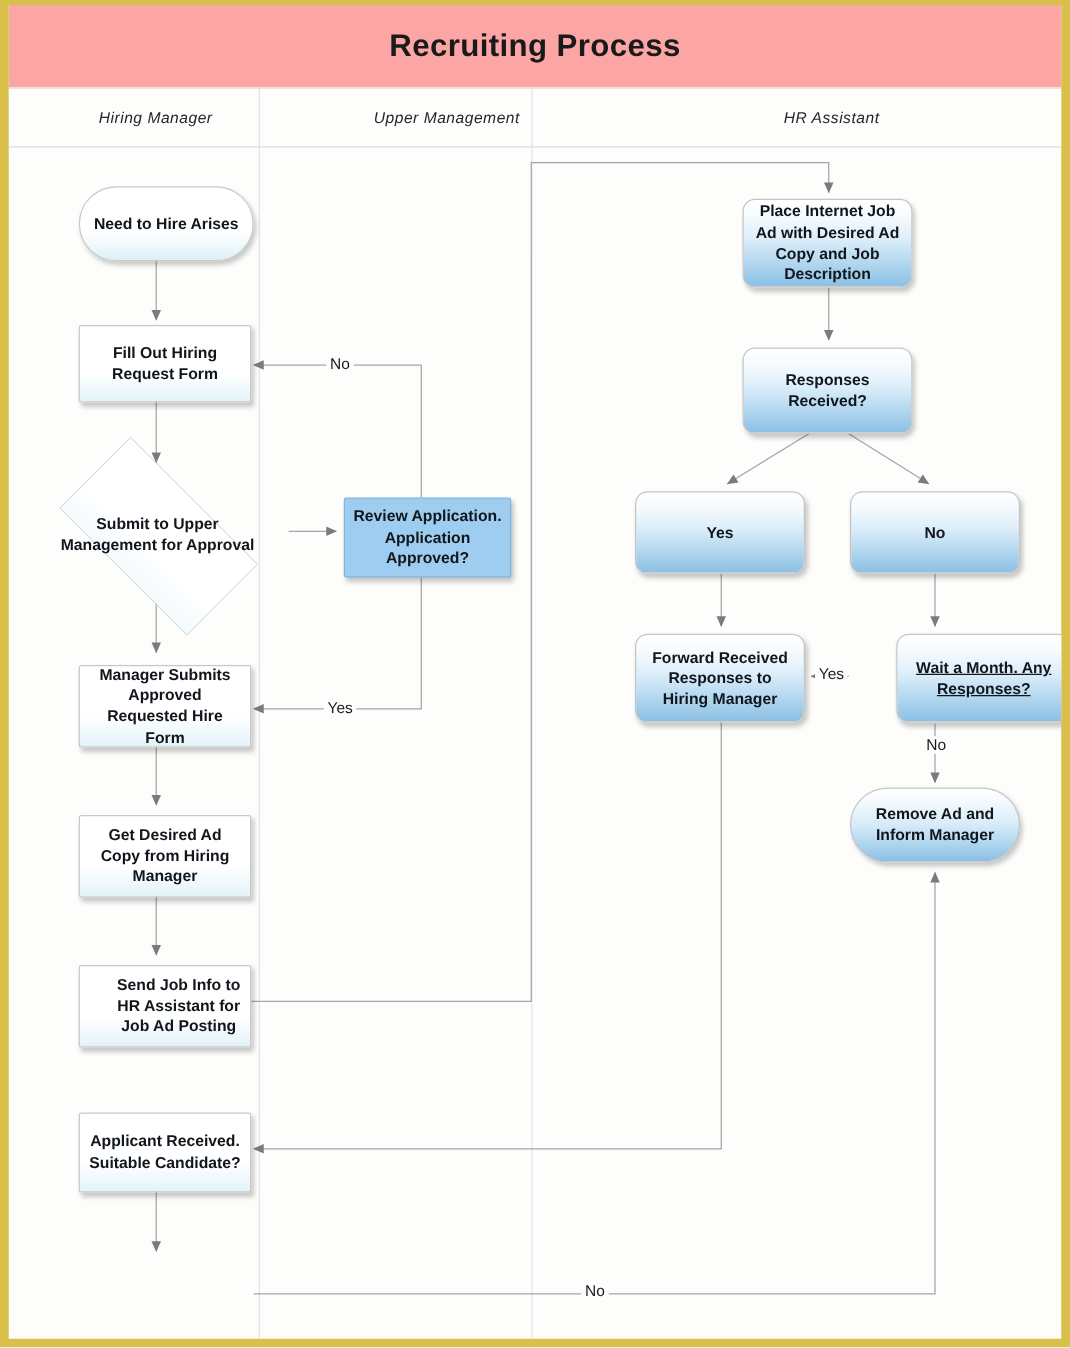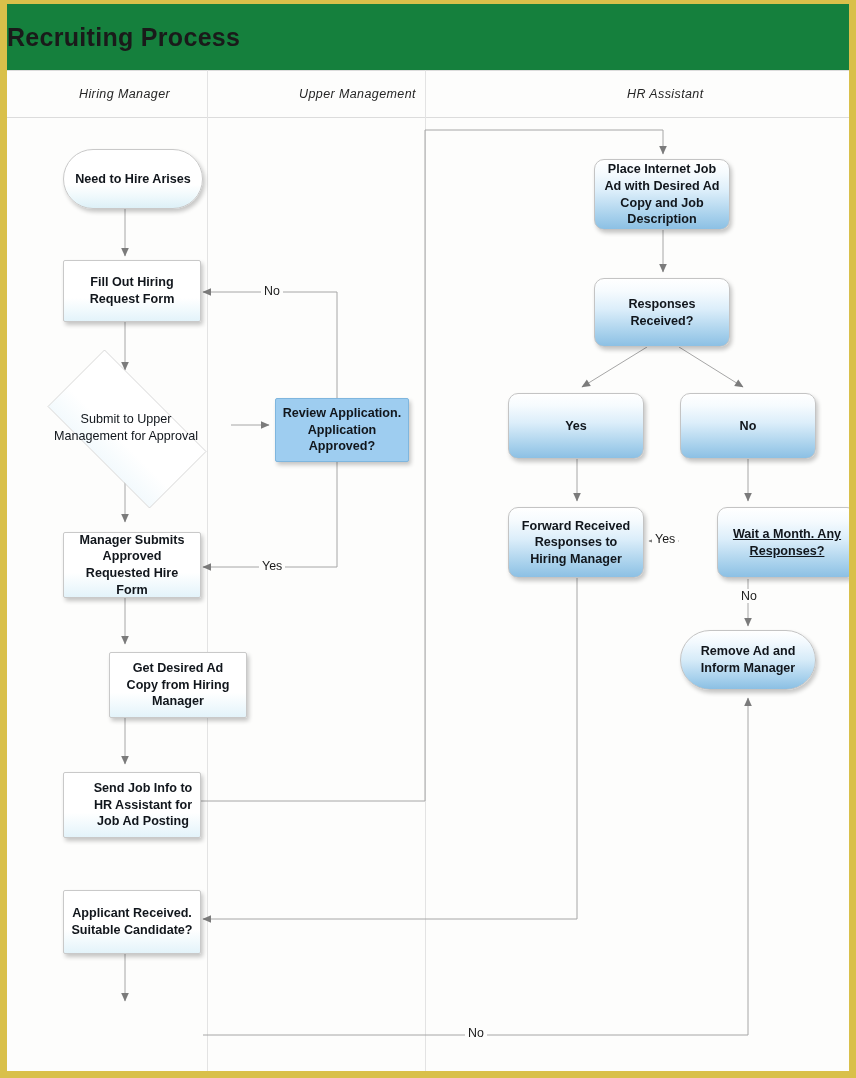--- a/index.html
+++ b/index.html
@@ -13,22 +13,22 @@
     border-left:7px solid #d9c04a;
     border-right:7px solid #d9c04a;
     border-bottom:7px solid #d9c04a;
     border-top:4px solid #d9c04a;
     overflow:hidden;
   }
 
   
   #title-bar{
     position:absolute;left:0;right:0;top:0;height:66px;
-    display:flex;align-items:center;justify-content:flex-start;
-    background:#15803d;
+    display:flex;align-items:center;justify-content:center;
+    background:#fca5a5;
   }
   #title-bar .title{
     font-size:25px;font-weight:bold;color:#1a1a1a;
     letter-spacing:.3px;
   }
   #lane-header{
     position:absolute;left:0;right:0;top:66px;height:46px;
     border-top:1px solid #dcdcdc;border-bottom:1px solid #dcdcdc;
     background:#fdfdfc;
     font-style:italic;
@@ -73,21 +73,21 @@
     border:1px solid #c9c9c9;border-radius:44px;
   }
   
   .t-blue{
     background:linear-gradient(to bottom,#ffffff 0%,#f2f9fe 20%,#d6ebf8 50%,#a6d0ec 82%,#8bbfe3 100%);
     border:1px solid #c4c4c4;border-radius:44px;
   }
   
   .n-diamond{
     position:absolute;display:flex;align-items:center;justify-content:center;
-    text-align:center;font-size:12.6px;font-weight:normal;color:#11161c;line-height:1.34;
+    text-align:center;font-size:12.6px;font-weight:bold;color:#11161c;line-height:1.34;
   }
   .n-diamond .dshape{
     position:absolute;left:0;top:0;width:100%;height:100%;
     background:linear-gradient(to bottom,#ffffff 0%,#ffffff 65%,#f3fafd 100%);
     border:1px solid #cccccc;
     transform:rotate(45deg) scale(.707);
   }
   .n-diamond .dtext{position:relative;z-index:2;width:82%;}
 
   
@@ -172,21 +172,21 @@
 
   <div class="n-diamond" style="left:18px;top:368px;width:202px;height:112px;">
     <div class="dshape"></div>
     <div class="dtext">Submit to Upper Management for Approval</div>
   </div>
 
   <div class="node n-plain" style="left:56px;top:528px;width:138px;height:66px;">
     <span>Manager Submits Approved Requested Hire Form</span>
   </div>
 
-  <div class="node n-plain" style="left:56px;top:648px;width:138px;height:66px;margin-left:46px;">
+  <div class="node n-plain" style="left:56px;top:648px;width:138px;height:66px;">
     <span>Get Desired Ad Copy from Hiring Manager</span>
   </div>
 
   <div class="node n-plain" style="left:56px;top:768px;width:138px;height:66px;padding-left:28px;">
     <span>Send Job Info to HR Assistant for Job Ad Posting</span>
   </div>
 
   <div class="node n-plain" style="left:56px;top:886px;width:138px;height:64px;">
     <span>Applicant Received. Suitable Candidate?</span>
   </div>

